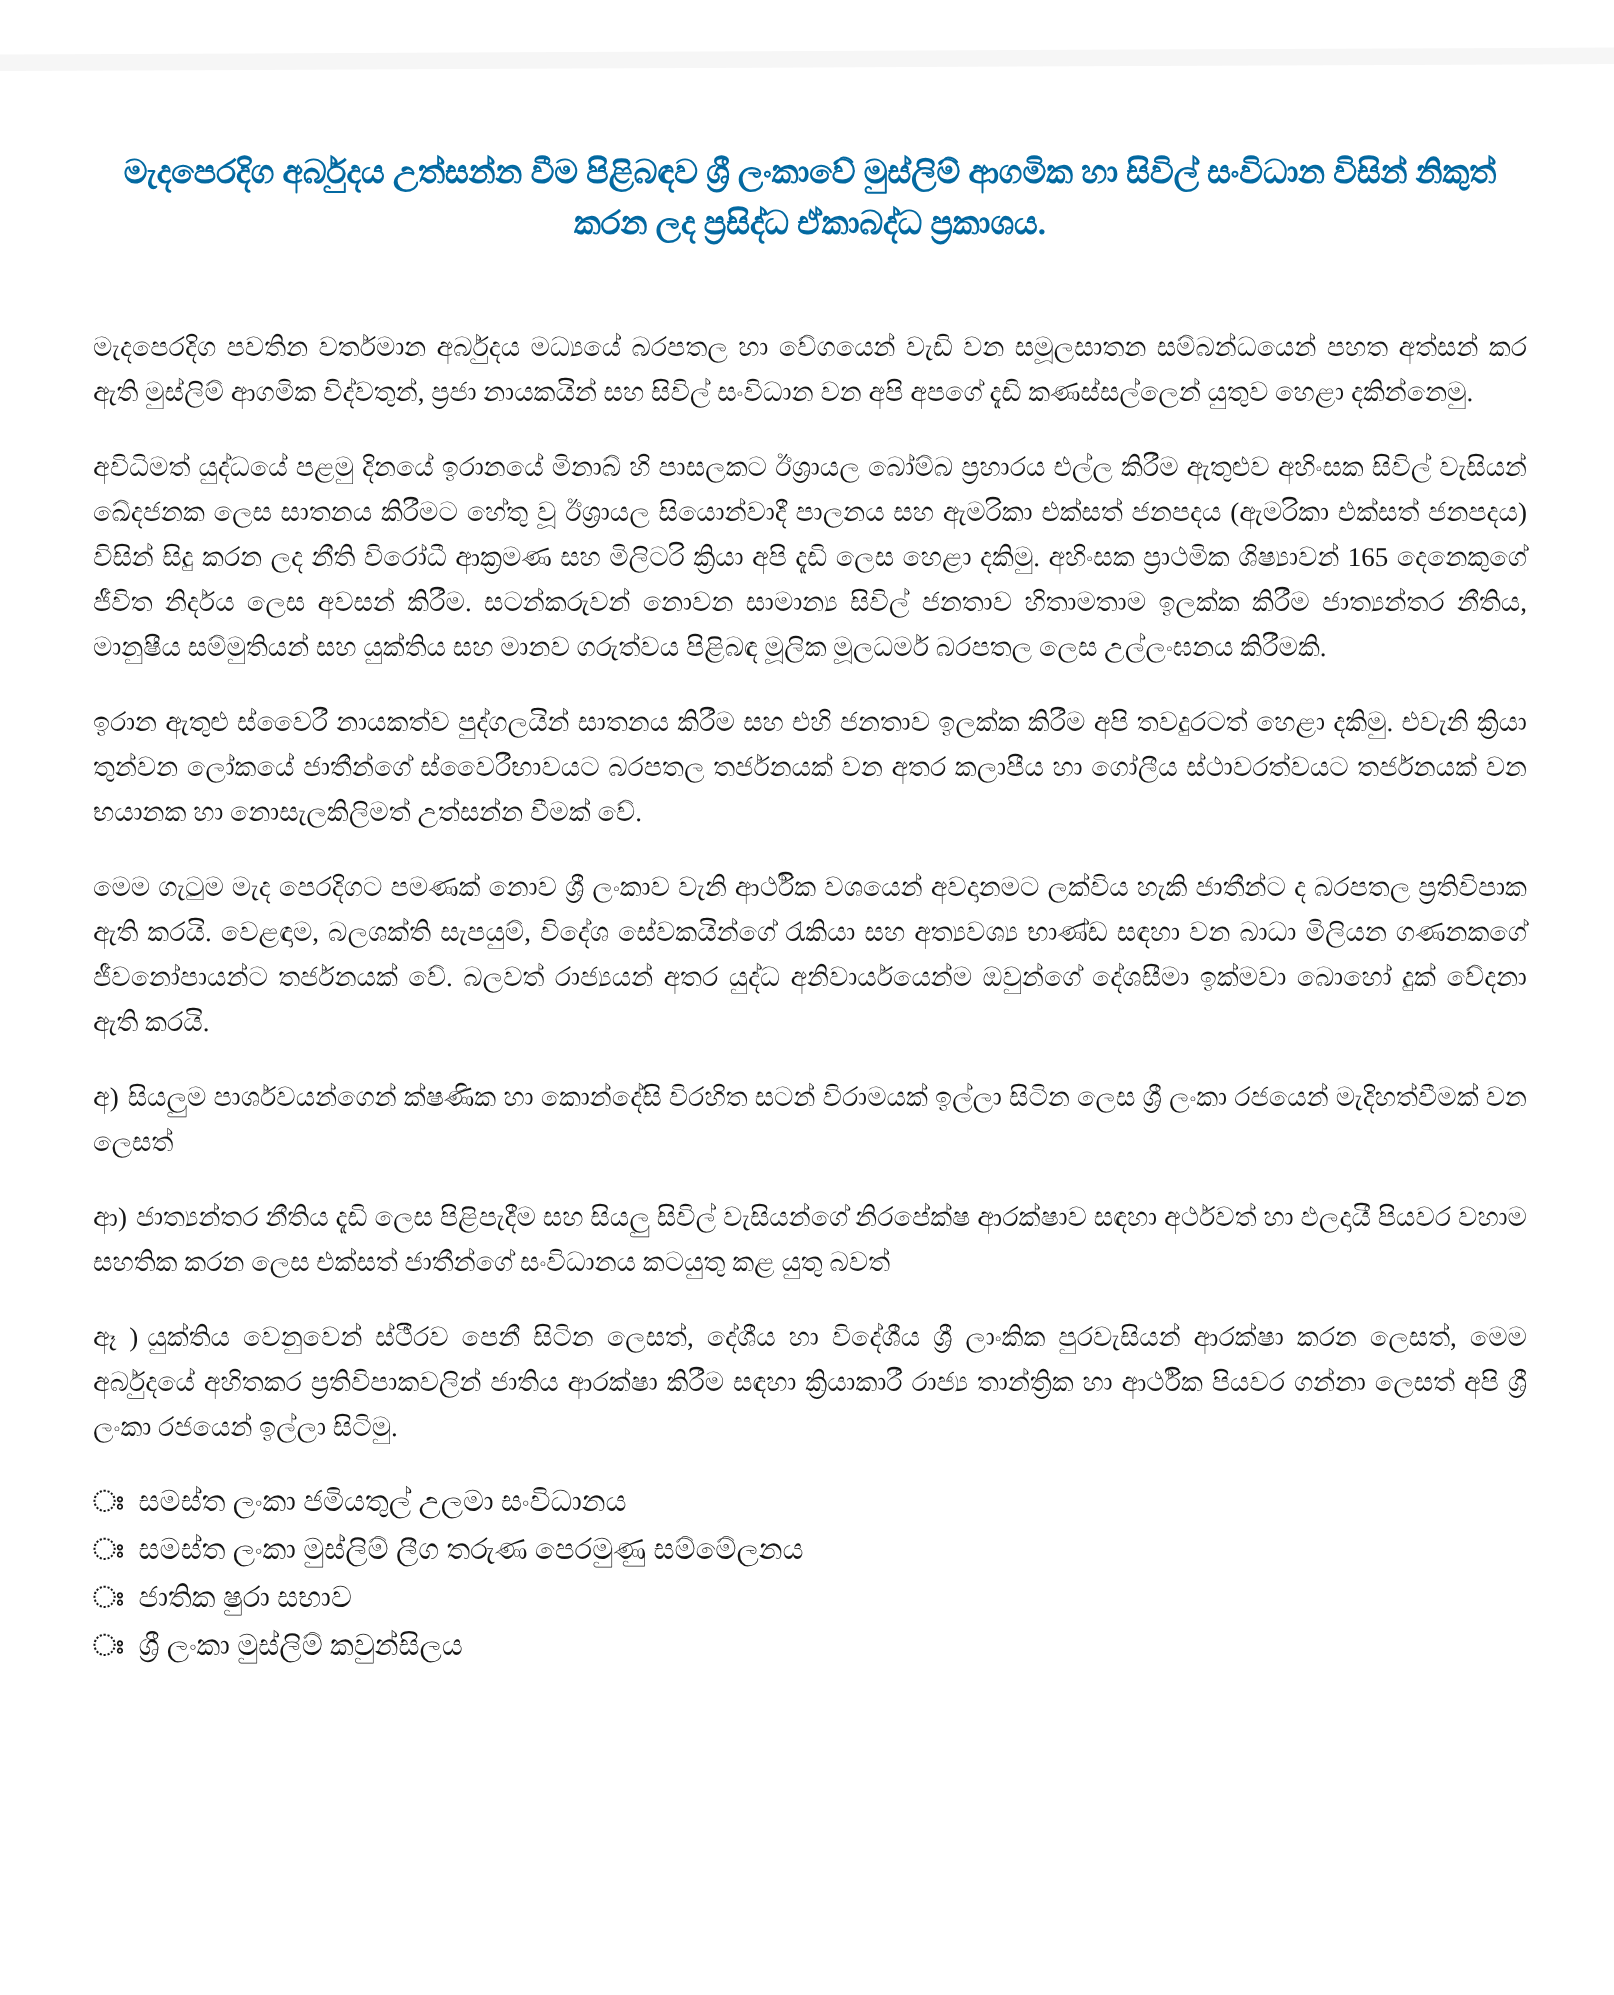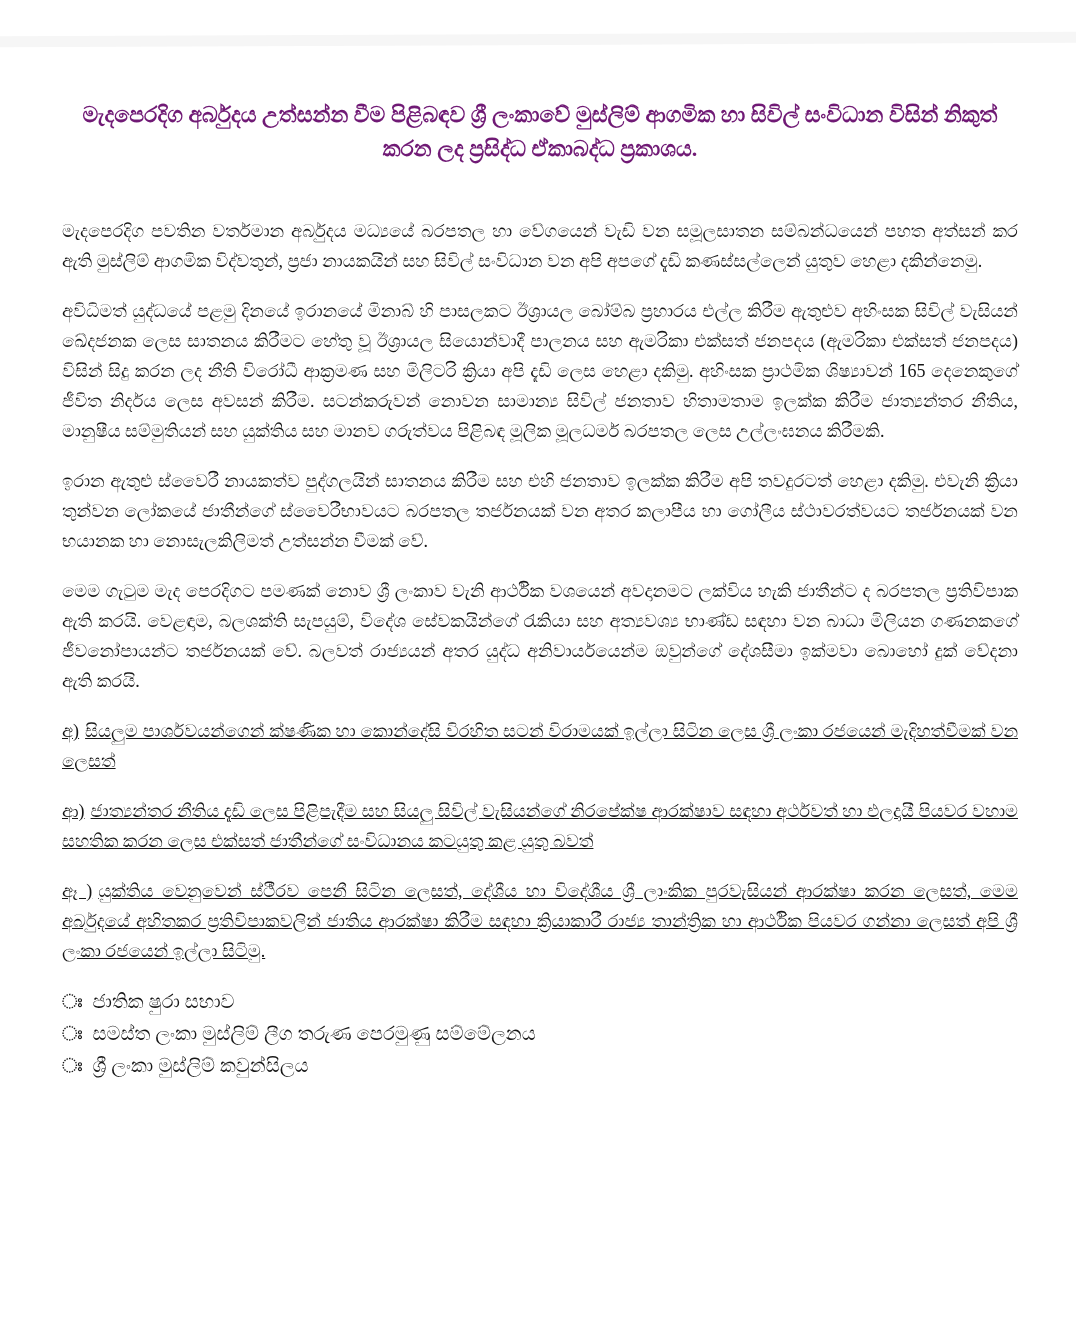--- a/index.html
+++ b/index.html
@@ -29,39 +29,38 @@
     position: relative;
     padding: 98px 58px 60px 62px;
   }
   .doc-title {
     font-size: 22px;
     font-weight: bold;
     line-height: 34px;
     text-align: center;
     max-width: 930px;
     margin: 0 auto 50px auto;
-    color: #701a75;
+    color: #0369a1;
   }
   .body-text p {
     font-size: 18px;
     line-height: 30px;
     text-align: justify;
     margin: 0 0 20px 0;
   }
   .demands-heading {
     font-size: 19.5px;
     line-height: 30px;
     margin: 0 0 20px 0;
   }
   .demand {
     font-size: 19.5px;
     line-height: 30px;
     text-align: justify;
     margin: 0 0 20px 0;
-    text-decoration: underline;
   }
   .demand .label {
     margin-right: 6px;
   }
   .signatories {
     margin-top: 4px;
   }
   .sig {
     font-size: 19.5px;
     line-height: 31px;
@@ -90,20 +89,21 @@
 
 
       <p class="demand"><span class="label">අ)</span><span>සියලුම පාර්ශවයන්ගෙන් ක්ෂණික හා කොන්දේසි විරහිත සටන් විරාමයක් ඉල්ලා සිටින ලෙස ශ්‍රී ලංකා රජයෙන් මැදිහත්වීමක් වන ලෙසත්</span></p>
 
       <p class="demand"><span class="label">ආ)</span><span>ජාත්‍යන්තර නීතිය දැඩි ලෙස පිළිපැදීම සහ සියලු සිවිල් වැසියන්ගේ නිරපේක්ෂ ආරක්ෂාව සඳහා අර්ථවත් හා ඵලදායී පියවර වහාම සහතික කරන ලෙස එක්සත් ජාතීන්ගේ සංවිධානය කටයුතු කළ යුතු බවත්</span></p>
 
 
       <p class="demand"><span class="label">ඈ )</span><span>යුක්තිය වෙනුවෙන් ස්ථීරව පෙනී සිටින ලෙසත්, දේශීය හා විදේශීය ශ්‍රී ලාංකික පුරවැසියන් ආරක්ෂා කරන ලෙසත්, මෙම අර්බුදයේ අහිතකර ප්‍රතිවිපාකවලින් ජාතිය ආරක්ෂා කිරීම සඳහා ක්‍රියාකාරී රාජ්‍ය තාන්ත්‍රික හා ආර්ථික පියවර ගන්නා ලෙසත් අපි ශ්‍රී ලංකා රජයෙන් ඉල්ලා සිටිමු.</span></p>
 
       <div class="signatories">
+        <div class="sig"><span class="bullet">ඃ</span><span>සමස්ත ලංකා ජමියතුල් උලමා සංවිධානය</span></div>
+        <div class="sig"><span class="bullet">ඃ</span><span>සමස්ත ලංකා මුස්ලිම් ලීග තරුණ පෙරමුණු සම්මේලනය</span></div>
         <div class="sig"><span class="bullet">ඃ</span><span>ජාතික ෂුරා සභාව</span></div>
-        <div class="sig"><span class="bullet">ඃ</span><span>සමස්ත ලංකා මුස්ලිම් ලීග තරුණ පෙරමුණු සම්මේලනය</span></div>
         <div class="sig"><span class="bullet">ඃ</span><span>ශ්‍රී ලංකා මුස්ලිම් කවුන්සිලය</span></div>
       </div>
     </div>
 
   </div>
 </div>
 
 </body></html>

